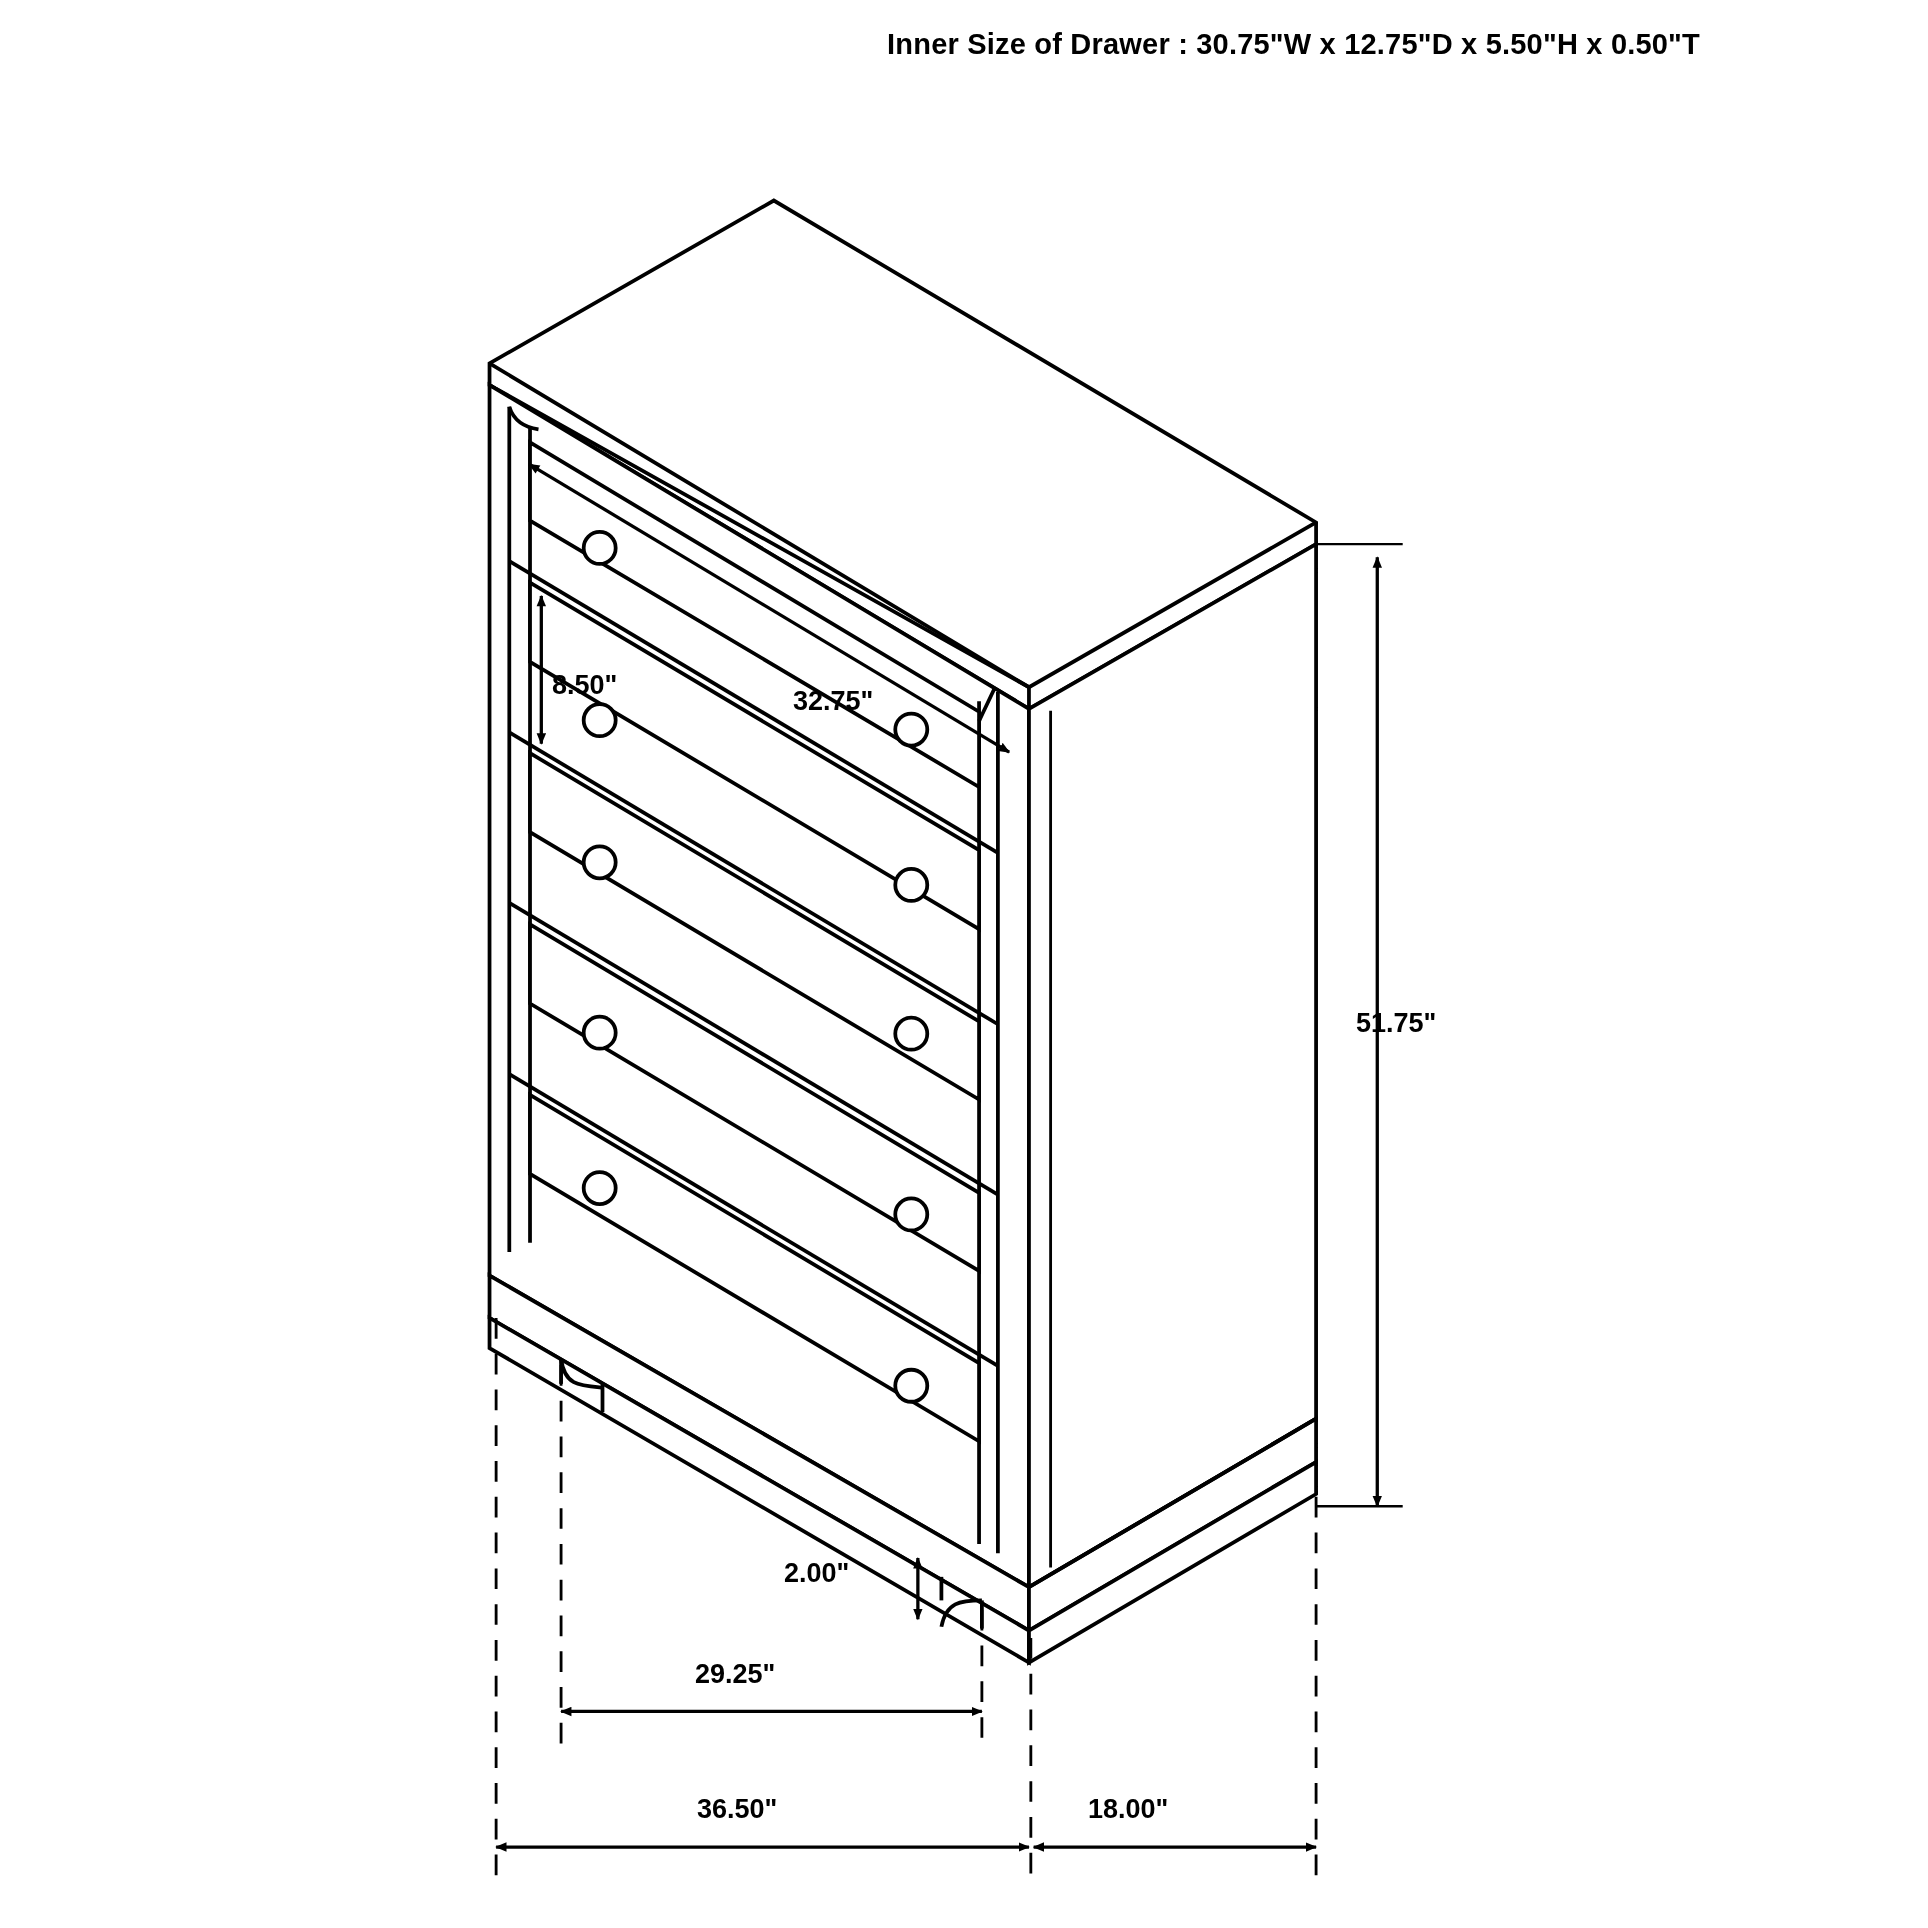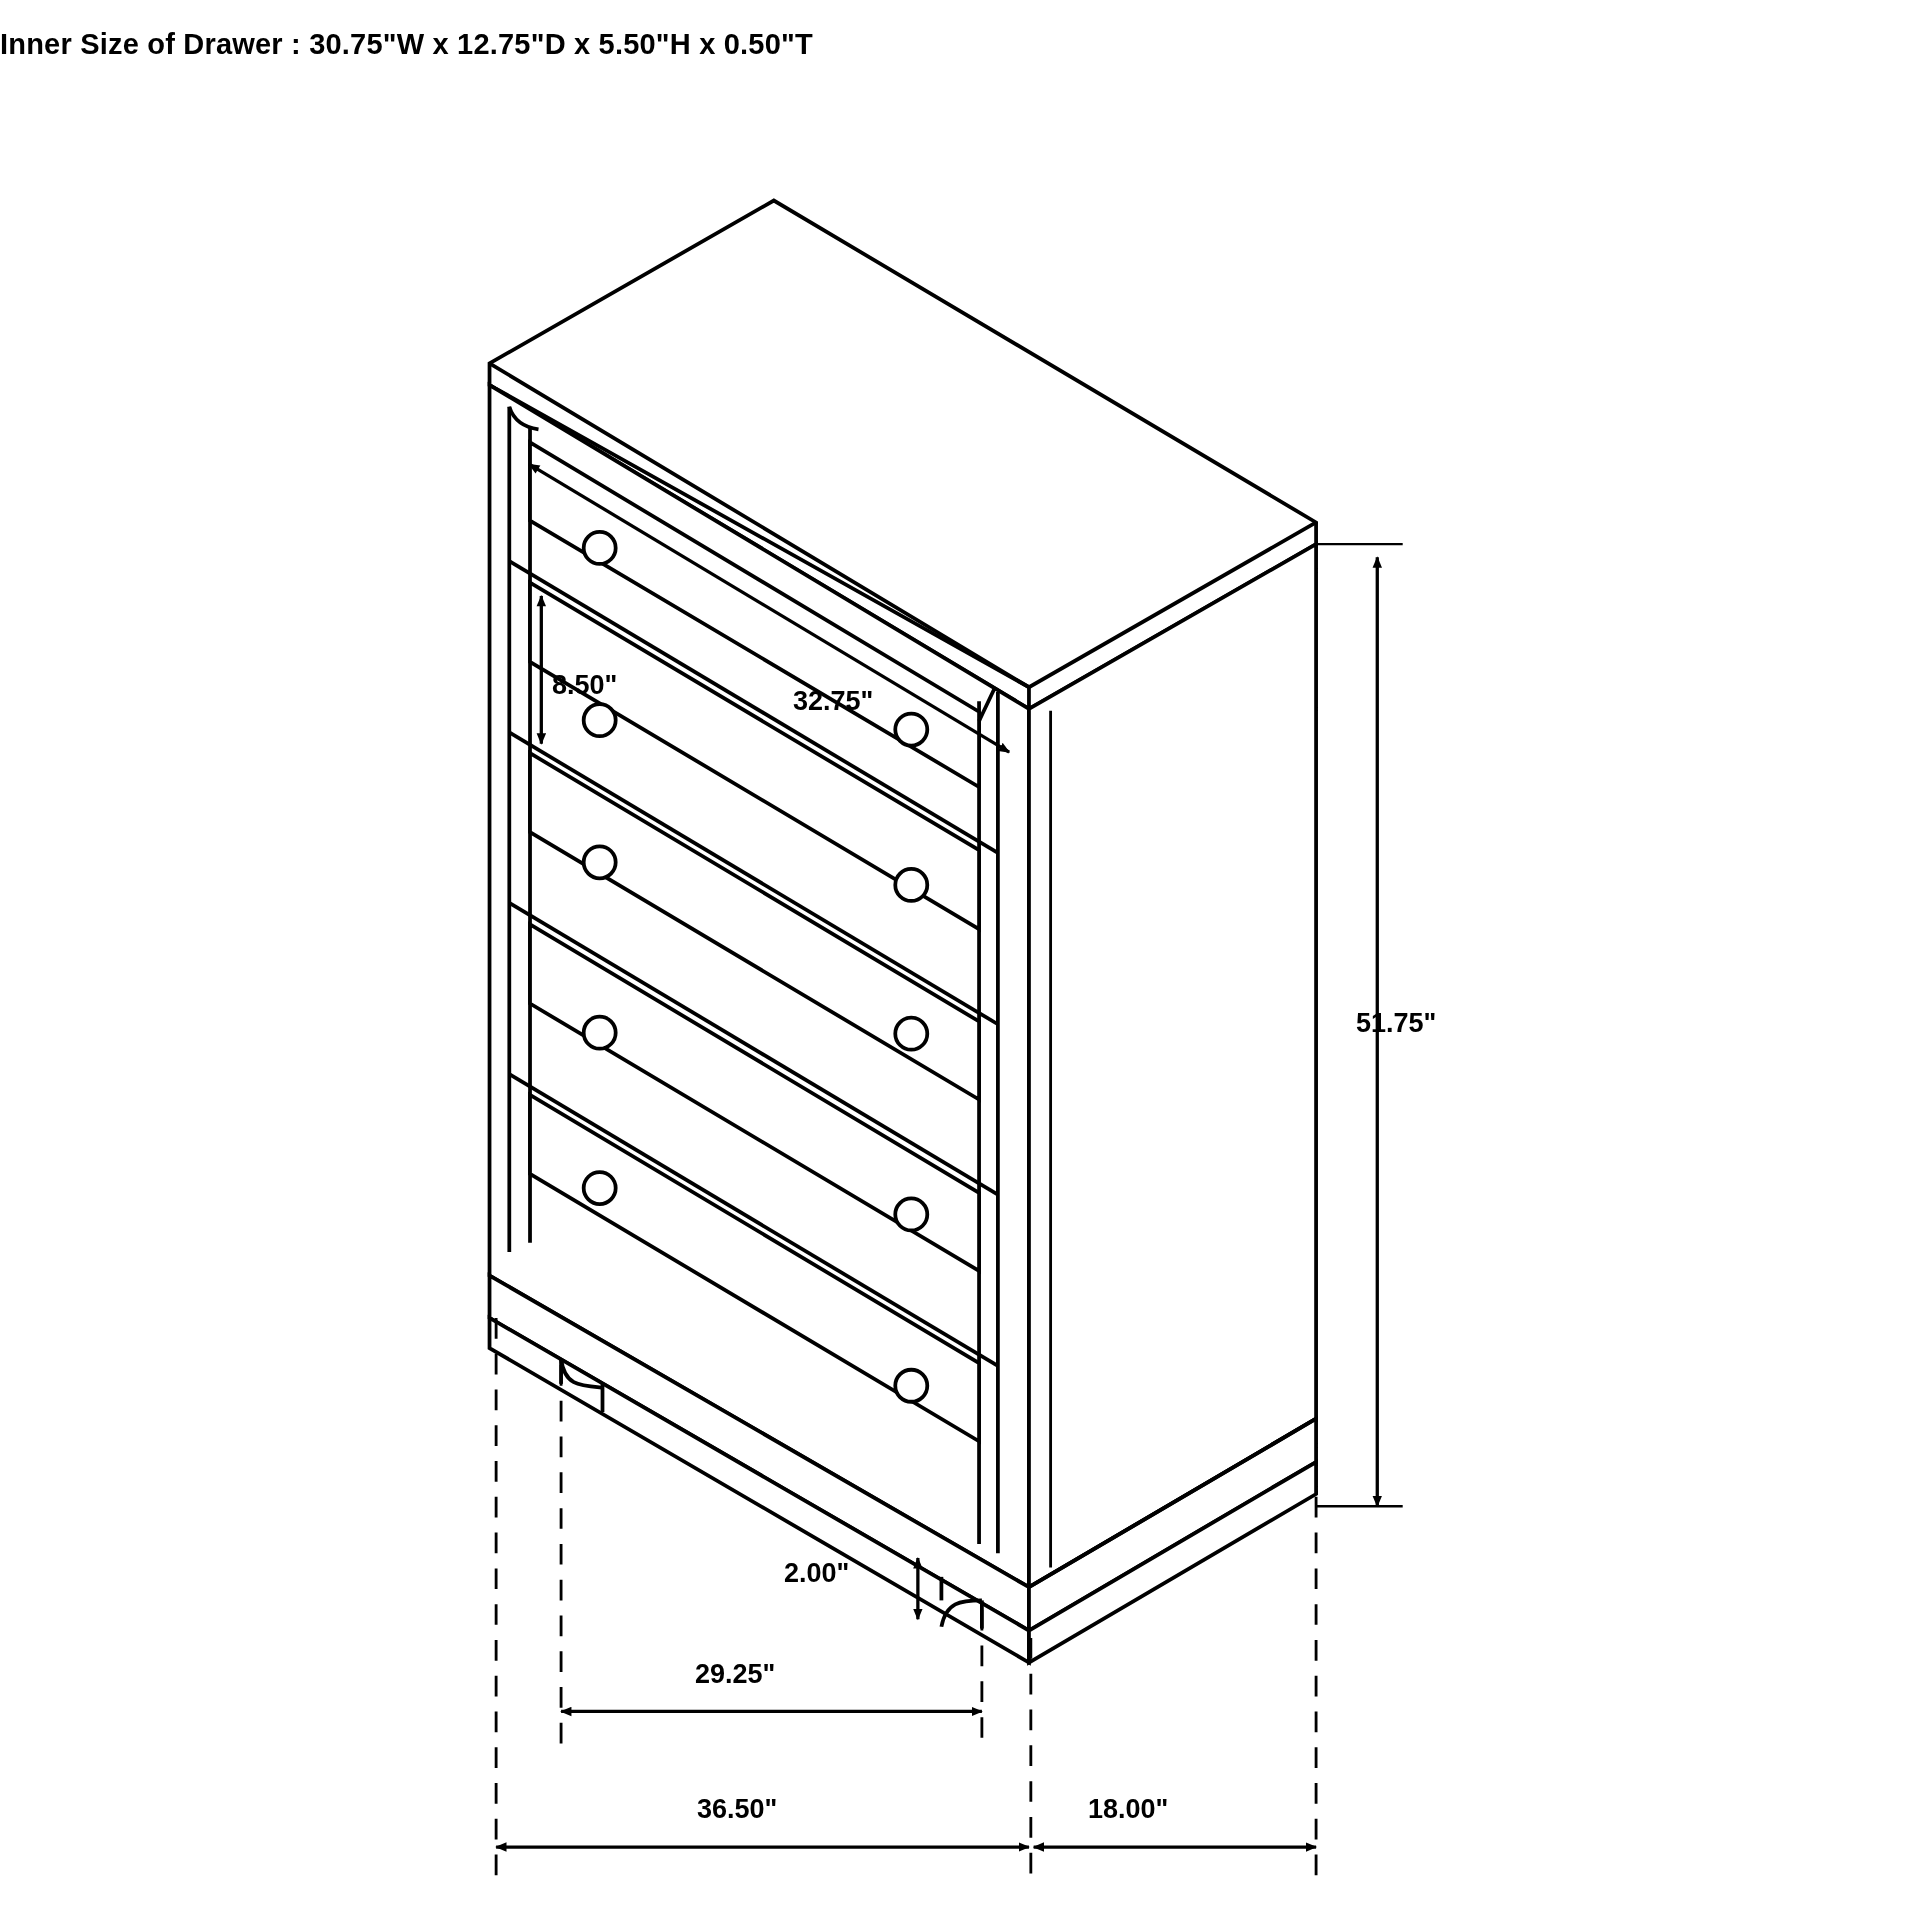--- a/index.html
+++ b/index.html
@@ -20,21 +20,21 @@
     left: 0;
     top: 0;
     width: 1928px;
     height: 1928px;
   }
   .title {
     position: absolute;
     top: 28px;
     left: 0;
     width: 1700px;
-    text-align: left;
+    text-align: right;
     font-size: 29px;
     font-weight: bold;
     letter-spacing: 0.2px;
   }
   .dim-label {
     position: absolute;
     font-size: 27px;
     font-weight: bold;
     white-space: nowrap;
   }

